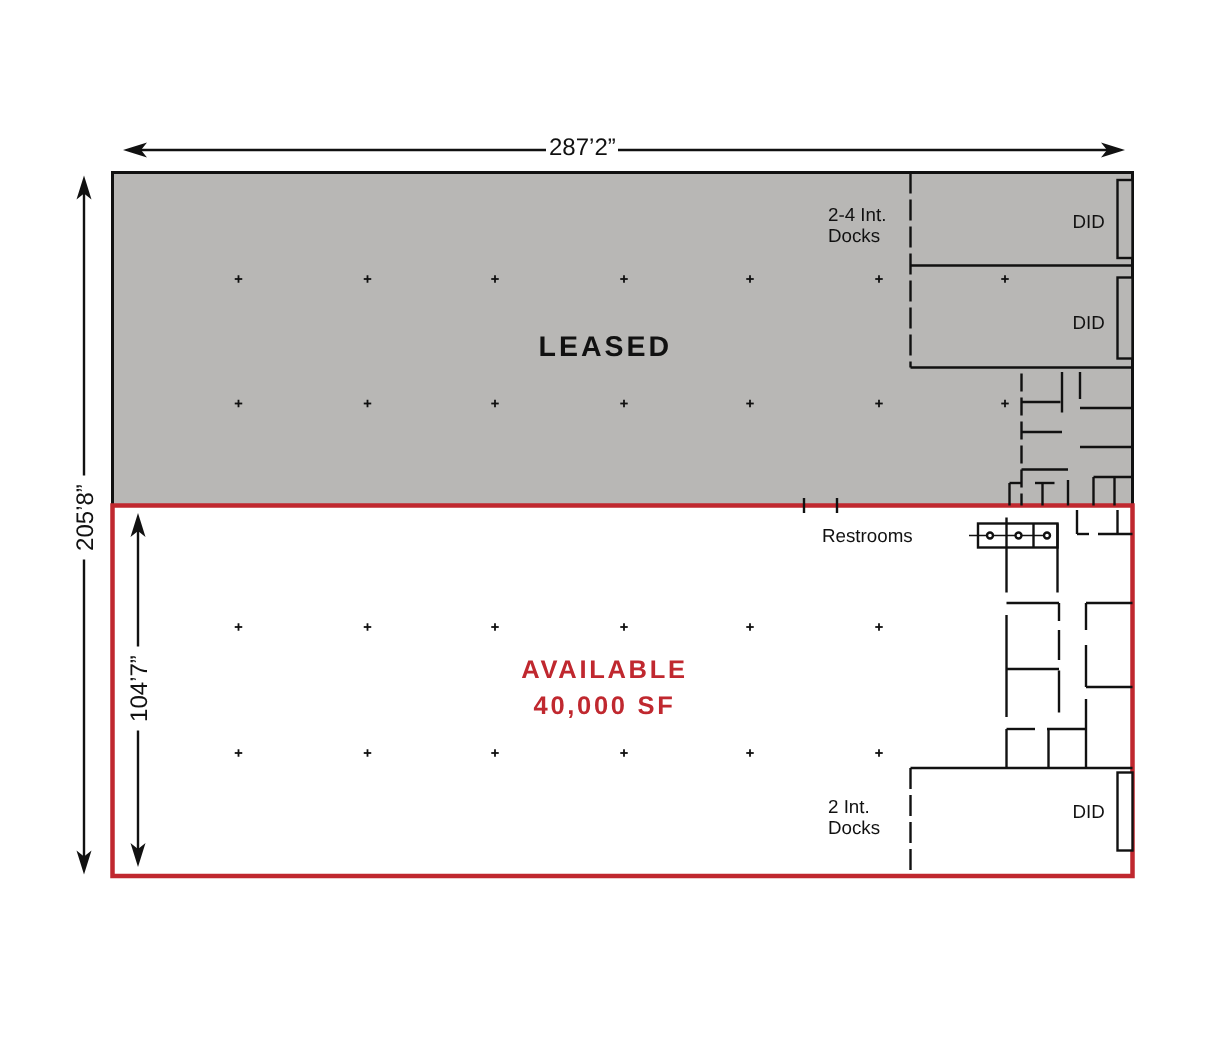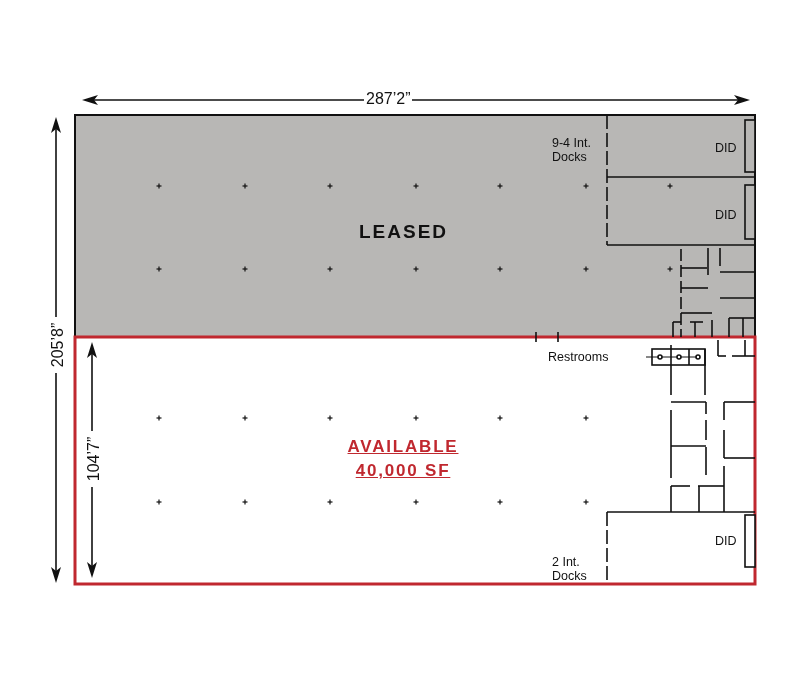--- a/index.html
+++ b/index.html
@@ -3,21 +3,21 @@
 <meta charset="utf-8">
 <style>
   html,body{margin:0;padding:0;background:#ffffff;}
   body{width:808px;height:691px;position:relative;overflow:hidden;font-family:"Liberation Sans",sans-serif;}
   svg{position:absolute;left:0;top:0;}
   .lbl{position:absolute;font-family:"Liberation Sans",sans-serif;color:#111;white-space:nowrap;}
   .dim{font-size:16px;background:#fff;padding:0 2px;line-height:18px;text-align:center;}
   .dim-v{transform:rotate(-90deg);transform-origin:center center;}
   .small{font-size:12.5px;line-height:14px;}
   .title-leased{font-size:19px;font-weight:bold;letter-spacing:2px;}
-  .title-avail{font-size:17px;font-weight:bold;letter-spacing:1.8px;color:#c0282f;text-align:center;line-height:24px;text-decoration:underline;}
+  .title-avail{font-size:17px;font-weight:bold;letter-spacing:1.8px;color:#c0282f;text-align:center;line-height:24px;}
 </style>
 </head>
 <body>
 
 <svg width="808" height="691" viewBox="0 0 808 691">
 
   <rect x="75" y="115" width="680" height="222" fill="#b8b7b5"></rect>
 
   <rect x="75" y="115" width="680" height="469" fill="none" stroke="#111" stroke-width="2"></rect>
 
@@ -169,25 +169,25 @@
 <div class="lbl dim dim-v" style="left:66px;top:450px;width:52px;text-align:center;">104’7”</div>
 
 <div class="lbl title-leased" style="left:359px;top:221px;">LEASED</div>
 
 <div class="lbl title-avail" style="left:330px;top:435px;width:146px;">
   <div>AVAILABLE</div>
   <div>40,000 SF</div>
 </div>
 
 <div class="lbl small" style="left:552px;top:136px;">
-  <div>9-4 Int.</div>
+  <div>2-4 Int.</div>
   <div>Docks</div>
 </div>
 <div class="lbl small" style="left:715px;top:141px;">DID</div>
 <div class="lbl small" style="left:715px;top:208px;">DID</div>
 
 <div class="lbl small" style="left:548px;top:350px;">Restrooms</div>
 
-<div class="lbl small" style="left:552px;top:555px;">
+<div class="lbl small" style="left:552px;top:531px;">
   <div>2 Int.</div>
   <div>Docks</div>
 </div>
 <div class="lbl small" style="left:715px;top:534px;">DID</div>
 
 </body></html>

